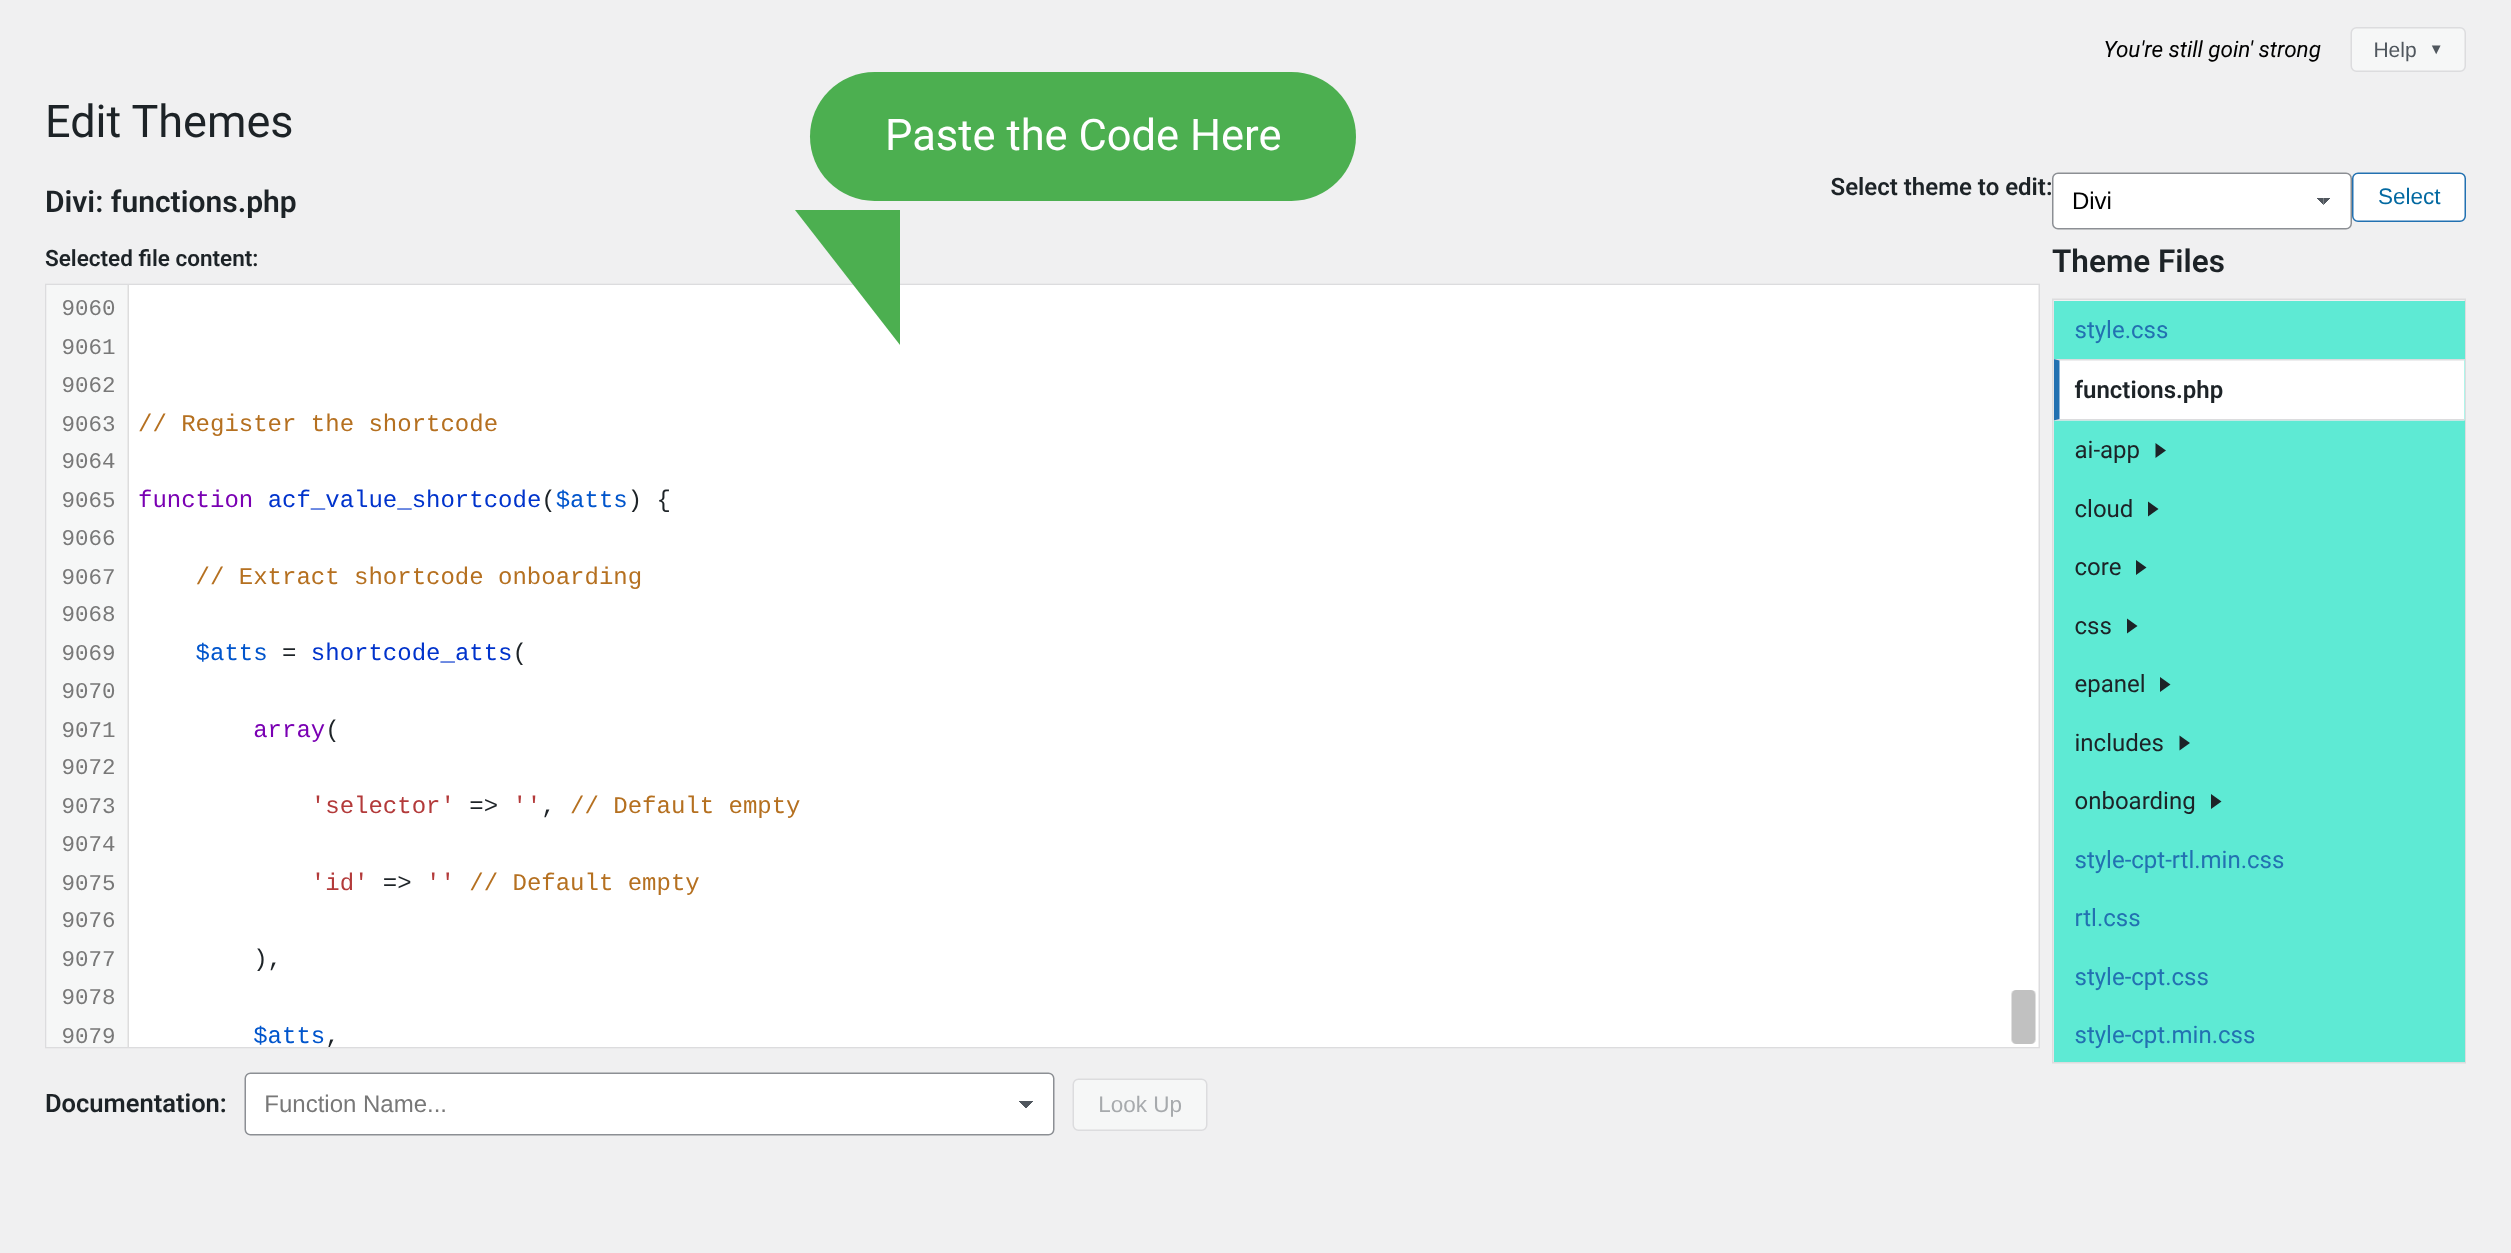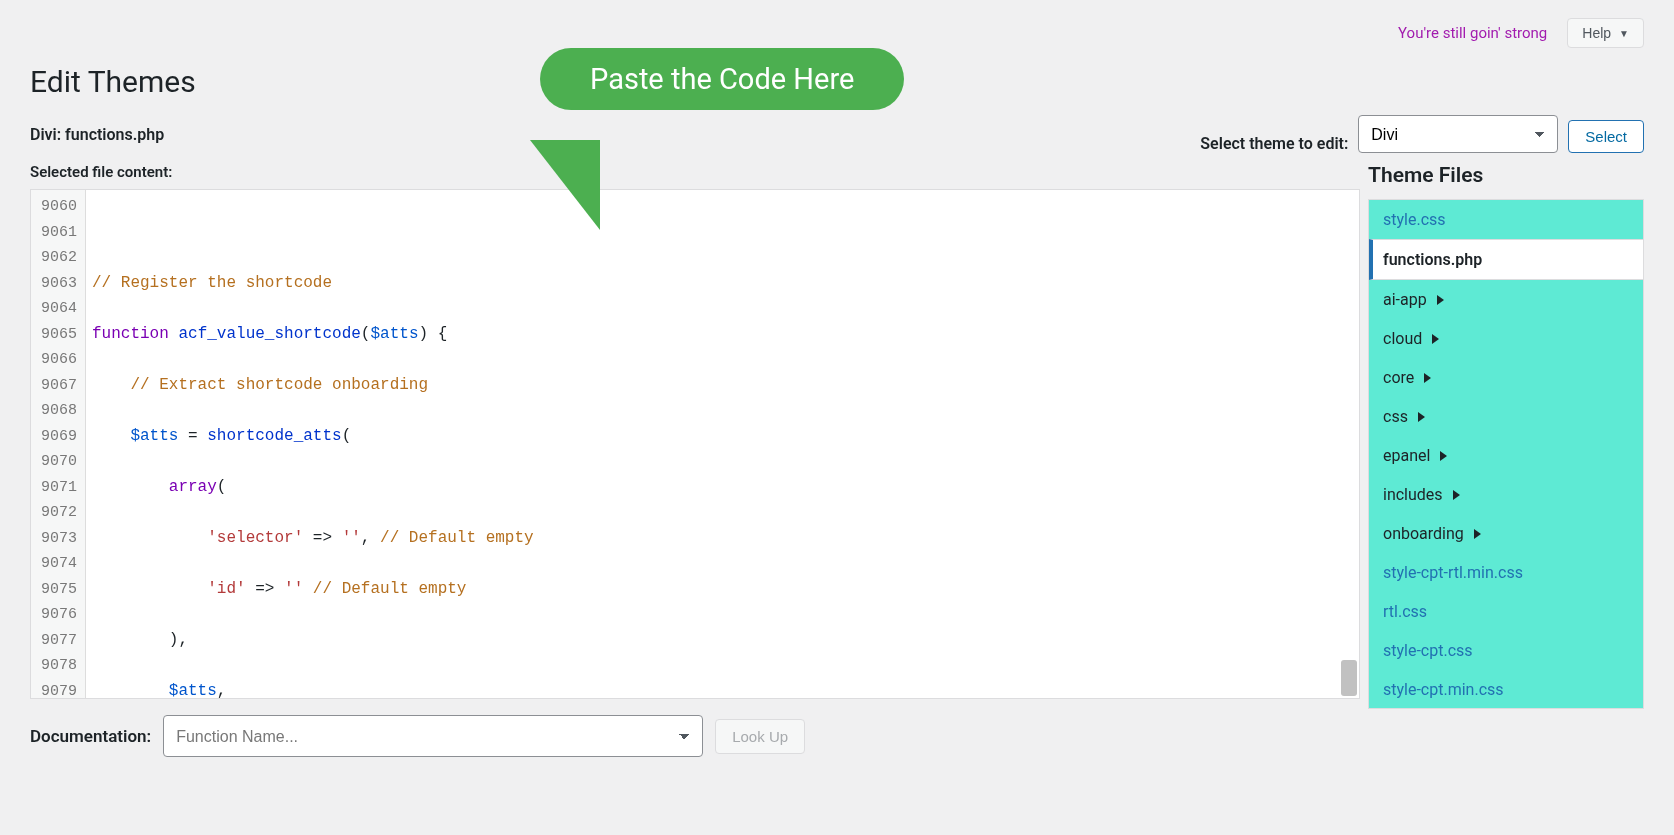--- a/index.html
+++ b/index.html
@@ -1,25 +1,25 @@
 <!DOCTYPE html>
 <html><head>
 <meta charset="utf-8">
 <style>
 * { margin: 0; padding: 0; box-sizing: border-box; }
 body { font-family: -apple-system, BlinkMacSystemFont, "Segoe UI", Roboto, sans-serif; background: #f0f0f1; color: #1d2327; font-size: 14px; }
 .wrap { padding: 10px 30px 20px; position: relative; }
 .top-bar { display: flex; justify-content: flex-end; align-items: center; gap: 20px; padding: 8px 0; }
-.top-bar .msg { color: #a21caf; font-size: 15px; }
+.top-bar .msg { font-style: italic; color: #000000; font-size: 15px; }
 .help-btn { background: #f6f7f7; border: 1px solid #dcdcde; padding: 6px 14px; border-radius: 4px; cursor: pointer; display: flex; align-items: center; gap: 8px; font-size: 14px; color: #50575e; }
 .help-btn::after { content: "▼"; font-size: 10px; color: #50575e; }
 h1 { font-size: 30px; font-weight: 400; color: #1d2327; margin: 8px 0 16px; }
 .file-row { display: flex; justify-content: space-between; align-items: center; margin-bottom: 10px; }
-.file-title { font-size: 16px; font-weight: 600; }
-.theme-select-row { display: flex; align-items: flex-end; gap: 10px; }
+.file-title { font-size: 20px; font-weight: 600; }
+.theme-select-row { display: flex; align-items: flex-start; }
 .theme-select-row label { font-weight: 600; font-size: 16px; }
 .theme-select { padding: 6px 32px 6px 12px; border: 1px solid #8c8f94; border-radius: 4px; background: #fff; font-size: 16px; min-width: 200px; appearance: none; background-image: linear-gradient(45deg, transparent 50%, #50575e 50%), linear-gradient(135deg, #50575e 50%, transparent 50%); background-position: calc(100% - 18px) center, calc(100% - 13px) center; background-size: 5px 5px, 5px 5px; background-repeat: no-repeat; height: 38px; }
 .select-btn { padding: 7px 16px; border: 1px solid #2271b1; background: #fff; color: #0369a1; border-radius: 4px; cursor: pointer; font-size: 15px; }
 .selected-label { font-weight: 600; font-size: 15px; margin-bottom: 8px; }
 .main-row { display: flex; gap: 8px; }
 .editor-col { flex: 1; }
 .sidebar-col { width: 276px; }
 .sidebar-title { font-size: 21px; font-weight: 600; margin-bottom: 12px; }
 .editor { border: 1px solid #dcdcde; background: #fff; height: 510px; display: flex; font-family: Liberation Mono, monospace; font-size: 16px; overflow: hidden; position: relative; }
 .gutter { background: #f6f7f7; border-right: 1px solid #ddd; padding-top: 4px; text-align: right; color: #787878; user-select: none; width: 55px; flex-shrink: 0; }
@@ -33,21 +33,21 @@
 .file-list { border: 1px solid #dcdcde; background: #5eead4; height: 510px; overflow-y: auto; }
 .file-item { padding: 10px 14px; cursor: pointer; font-size: 16px; border-bottom: 0; }
 .file-item.link { color: #2271b1; }
 .file-item.folder { color: #1d2327; display: flex; align-items: center; gap: 6px; }
 .file-item.folder::after { content: ""; width: 0; height: 0; border-top: 5px solid transparent; border-bottom: 5px solid transparent; border-left: 7px solid #1d2327; margin-left: 4px; }
 .file-item.active { background: #fff; color: #1d2327; font-weight: 600; border-left: 4px solid #2271b1; padding-left: 10px; border-top: 1px solid #dcdcde; border-bottom: 1px solid #dcdcde; }
 .doc-row { display: flex; align-items: center; gap: 12px; margin-top: 16px; }
 .doc-row label { font-weight: 600; font-size: 17px; }
 .doc-select { flex: 0 0 540px; padding: 8px 32px 8px 12px; border: 1px solid #8c8f94; border-radius: 4px; font-size: 16px; color: #787878; appearance: none; background: #fff; background-image: linear-gradient(45deg, transparent 50%, #50575e 50%), linear-gradient(135deg, #50575e 50%, transparent 50%); background-position: calc(100% - 18px) center, calc(100% - 13px) center; background-size: 5px 5px, 5px 5px; background-repeat: no-repeat; height: 42px; }
 .lookup-btn { padding: 8px 16px; border: 1px solid #dcdcde; background: #f6f7f7; color: #a7aaad; border-radius: 4px; cursor: pointer; font-size: 15px; }
-.callout { position: absolute; top: 48px; left: 540px; background: #4CAF50; color: #fff; font-size: 29px; padding: 14px 50px; border-radius: 50px; z-index: 10; }
+.callout { position: absolute; top: 48px; left: 540px; background: #4CAF50; color: #fff; font-size: 29px; padding: 26px 50px; border-radius: 50px; z-index: 10; }
 .callout-tail { position: absolute; top: 140px; left: 530px; width: 0; height: 0; border-right: 70px solid #4CAF50; border-bottom: 90px solid transparent; z-index: 9; }
 .editor-scroll { position: absolute; right: 2px; bottom: 2px; width: 16px; height: 36px; background: #c1c1c1; border-radius: 3px; }
 </style>
 </head>
 <body>
 
 <div class="wrap">
   <div class="top-bar">
     <span class="msg">You're still goin' strong</span>
     <button class="help-btn">

